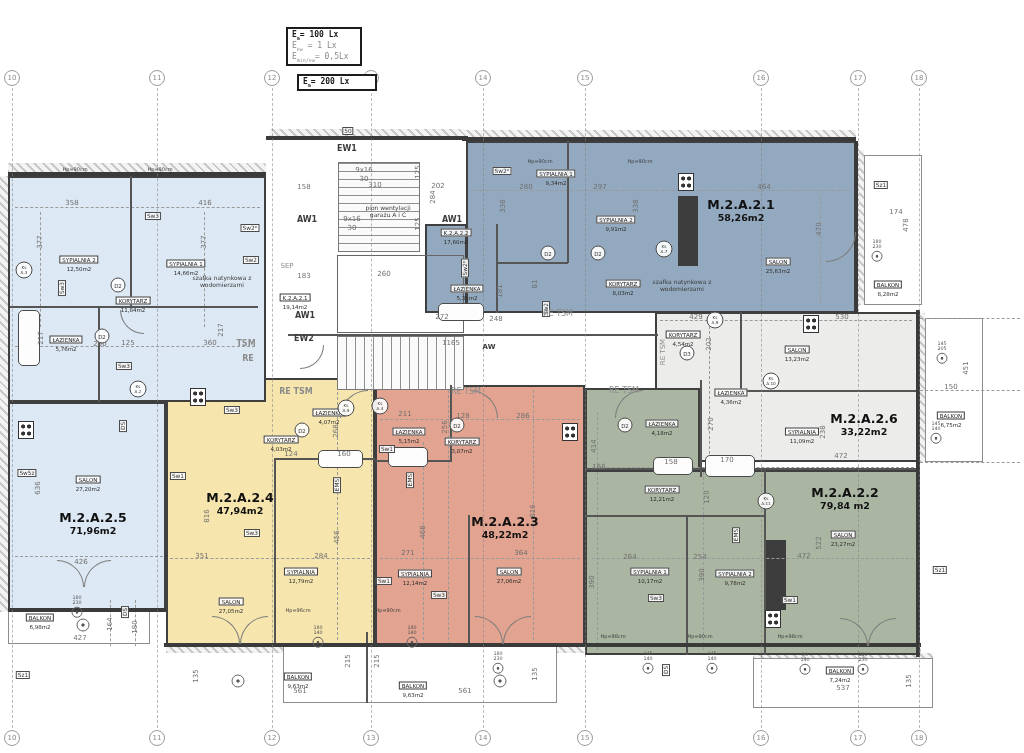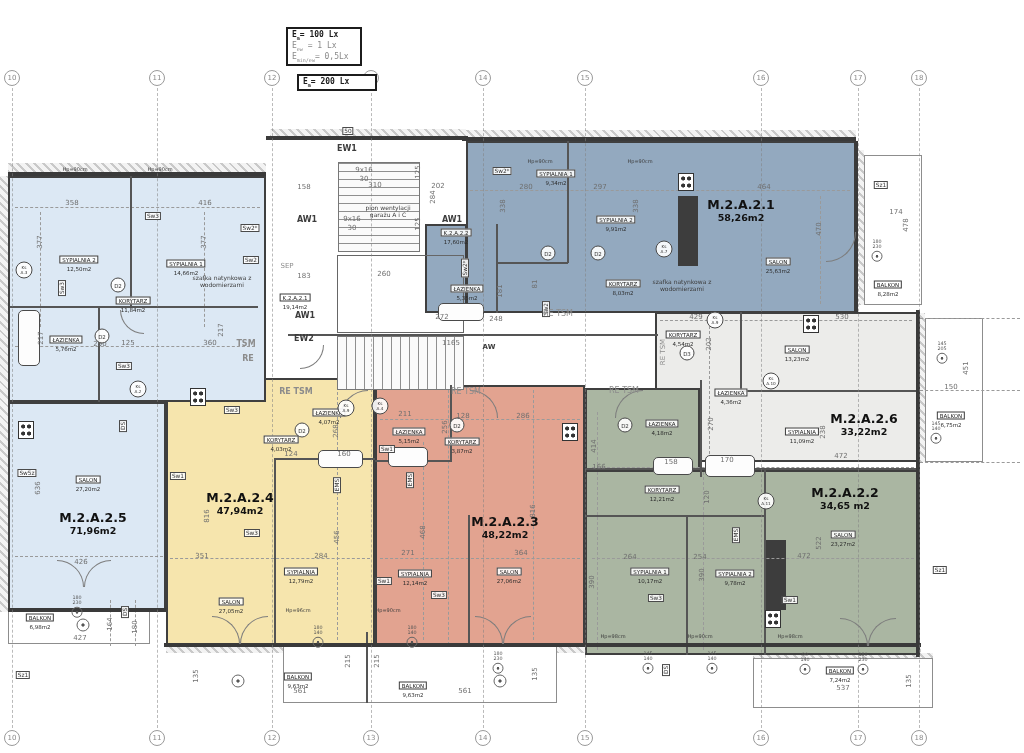--- a/index.html
+++ b/index.html
@@ -232,21 +232,21 @@
     <div class="abs apt-title ctr" style="left: 864px; top: 424px;">
       <div class="t1">M.2.A.2.6</div>
       <div class="t2">33,22m2</div>
     </div>
     <div class="abs room ctr" style="left: 683px; top: 334px;"><div class="rn">KORYTARZ</div><div class="ra">4,54m2</div></div>
     <div class="abs room ctr" style="left: 797px; top: 349px;"><div class="rn">SALON</div><div class="ra">13,23m2</div></div>
     <div class="abs room ctr" style="left: 731px; top: 392px;"><div class="rn">ŁAZIENKA</div><div class="ra">4,36m2</div></div>
     <div class="abs room ctr" style="left: 802px; top: 431px;"><div class="rn">SYPIALNIA</div><div class="ra">11,09m2</div></div>
     <div class="abs apt-title ctr" style="left: 845px; top: 498px;">
       <div class="t1">M.2.A.2.2</div>
-      <div class="t2">34,65 m2</div>
+      <div class="t2">79,84 m2</div>
     </div>
     <div class="abs room ctr" style="left: 662px; top: 423px;"><div class="rn">ŁAZIENKA</div><div class="ra">4,18m2</div></div>
     <div class="abs room ctr" style="left: 662px; top: 489px;"><div class="rn">KORYTARZ</div><div class="ra">12,21m2</div></div>
     <div class="abs room ctr" style="left: 650px; top: 571px;"><div class="rn">SYPIALNIA 1</div><div class="ra">10,17m2</div></div>
     <div class="abs room ctr" style="left: 735px; top: 573px;"><div class="rn">SYPIALNIA 2</div><div class="ra">9,78m2</div></div>
     <div class="abs room ctr" style="left: 843px; top: 534px;"><div class="rn">SALON</div><div class="ra">23,27m2</div></div>
     <div class="abs apt-title ctr" style="left: 505px; top: 527px;">
       <div class="t1">M.2.A.2.3</div>
       <div class="t2">48,22m2</div>
     </div>

